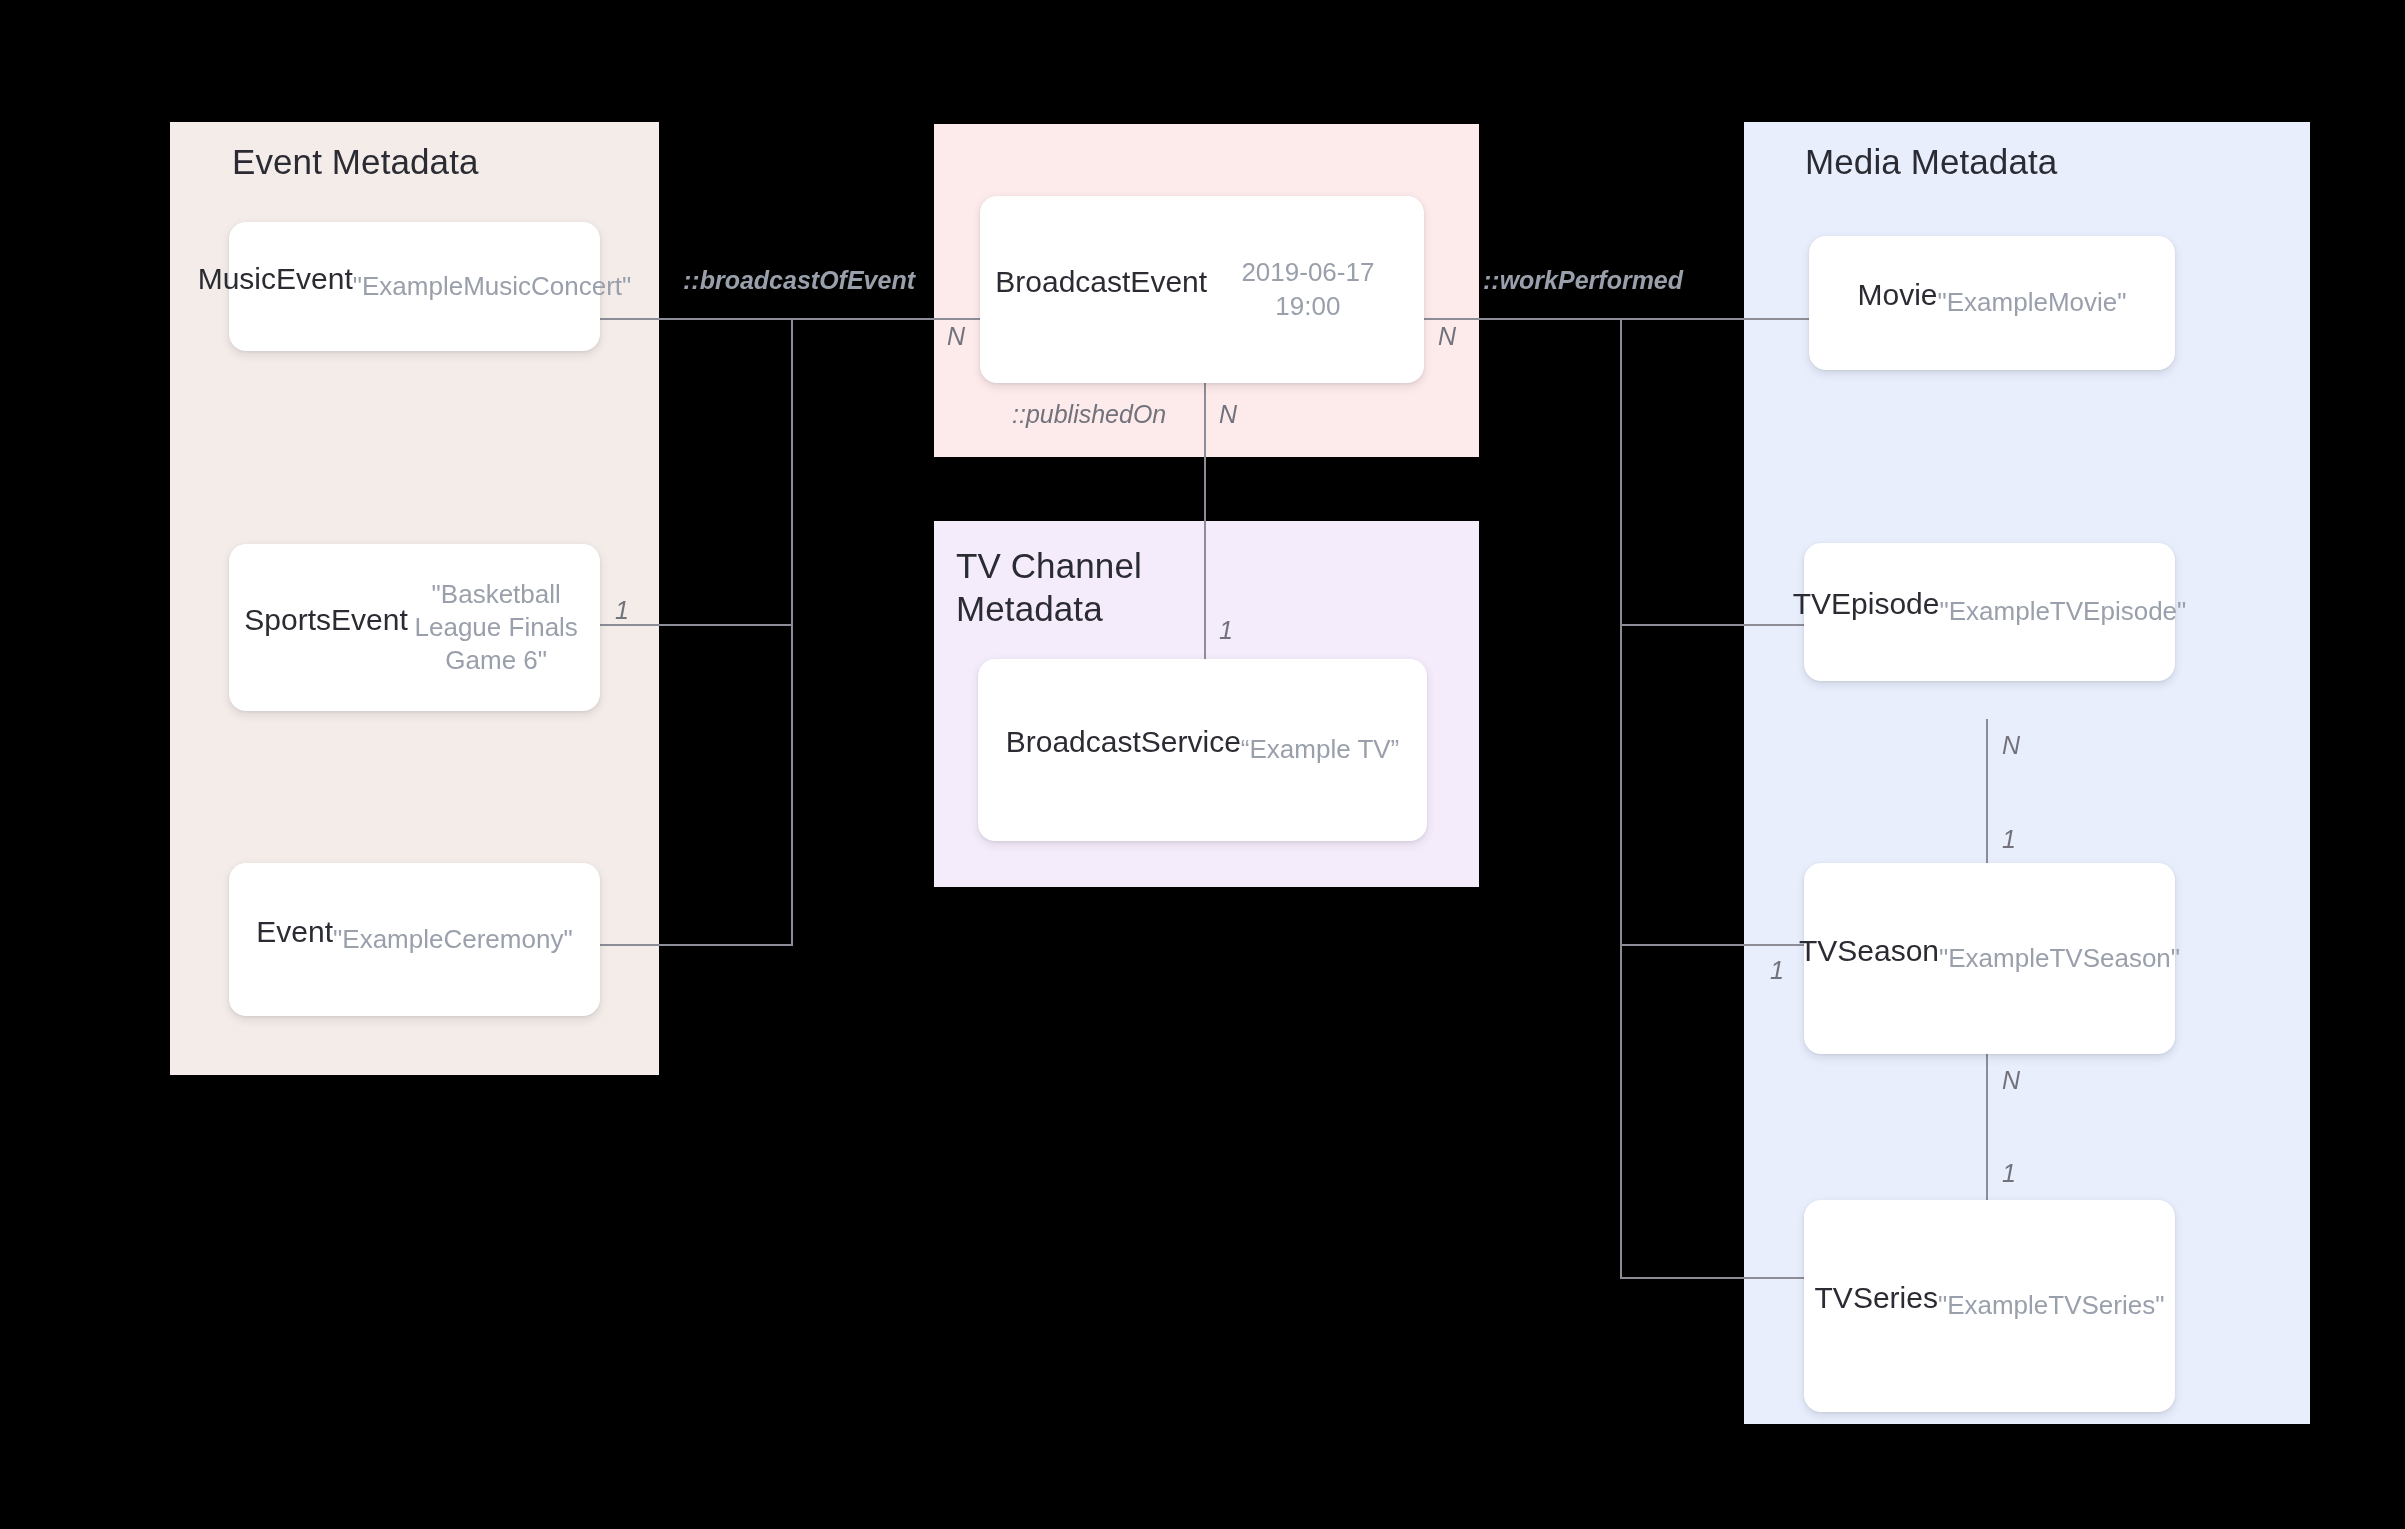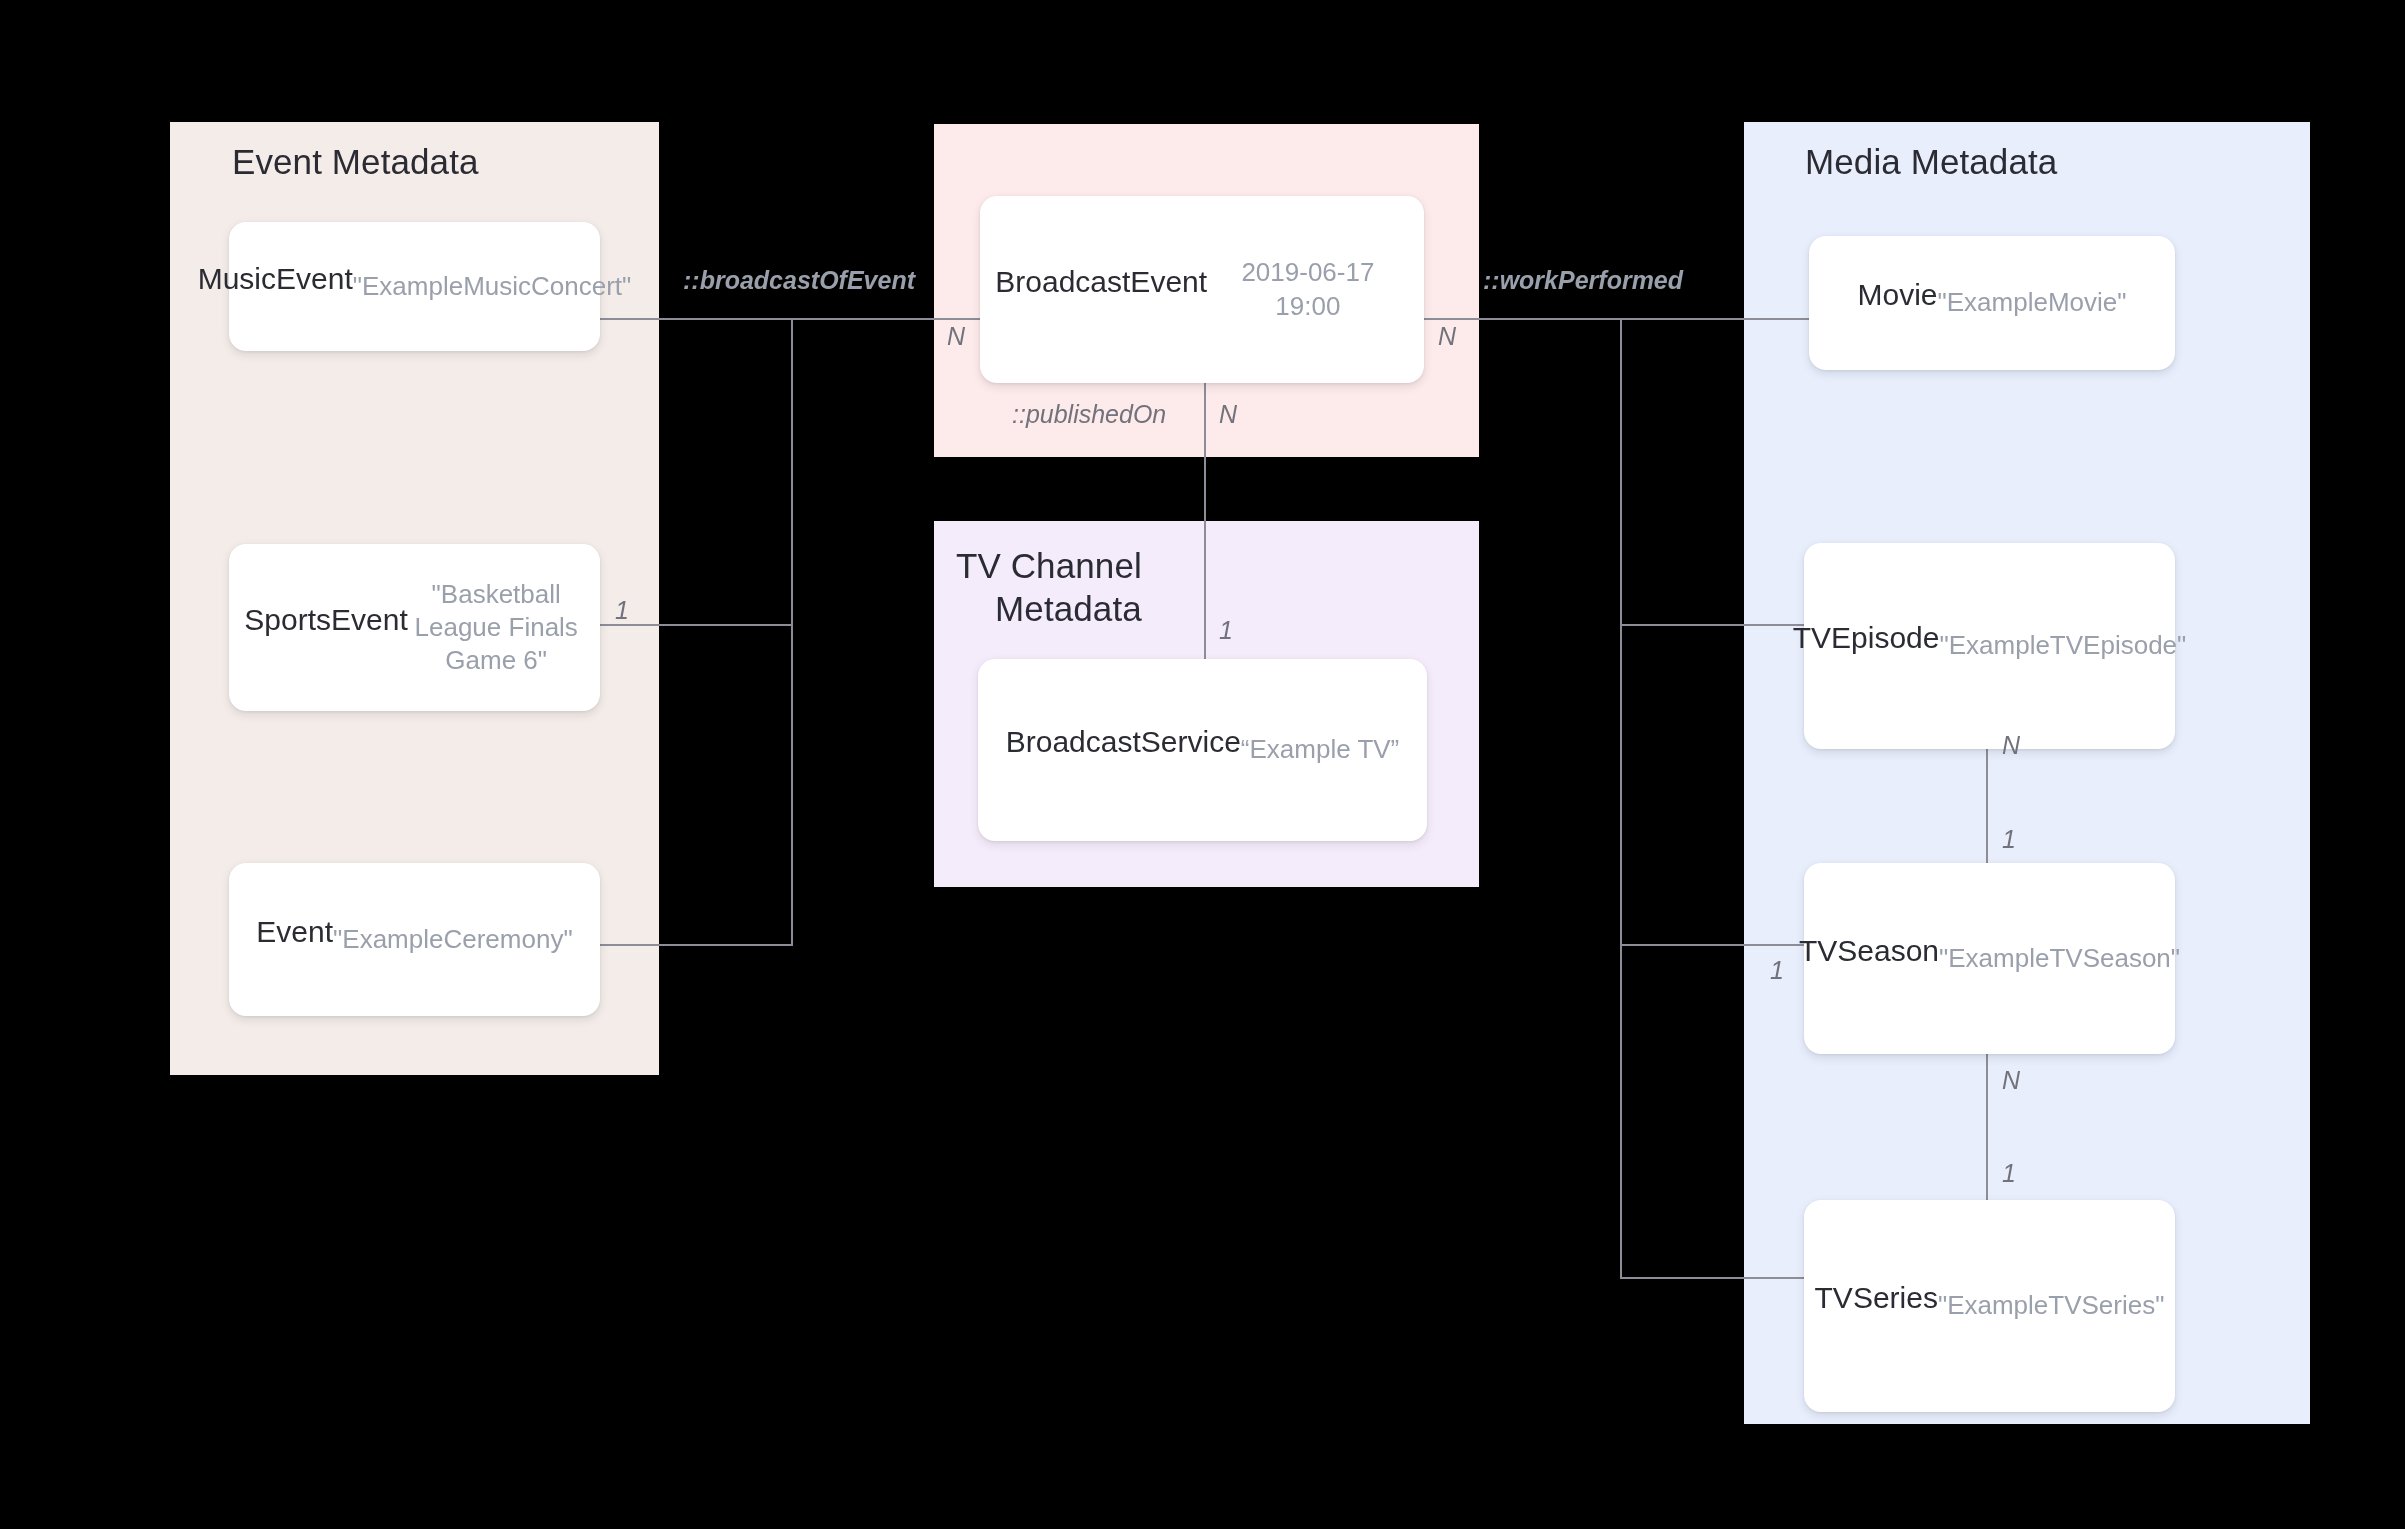--- a/index.html
+++ b/index.html
@@ -21,21 +21,20 @@
     position: absolute;
     box-sizing: border-box;
   }
   .group-title {
     position: absolute;
     font-size: 35px;
     color: #2b2b33;
     line-height: 1.22;
     letter-spacing: 0.1px;
     white-space: pre-line;
-    text-align: right;
   }
 
   
   .card {
     position: absolute;
     box-sizing: border-box;
     background: #ffffff;
     border-radius: 17px;
     box-shadow: 0 3.8px 9.6px rgba(20, 20, 40, 0.10),
                 0 1px 2.9px rgba(20, 20, 40, 0.08);
@@ -158,21 +157,21 @@
   <div class="card" style="left:978px; top:659px; width:449px; height:182px;">
     <div class="card-title">BroadcastService</div>
     <div class="card-value">“Example TV”</div>
   </div>
 
   <div class="card" style="left:1809px; top:236px; width:366px; height:134px;">
     <div class="card-title">Movie</div>
     <div class="card-value">"ExampleMovie"</div>
   </div>
 
-  <div class="card" style="left:1804px; top:543px; width:371px; height:206px;">
+  <div class="card" style="left:1804px; top:543px; width:371px; height:138px;">
     <div class="card-title">TVEpisode</div>
     <div class="card-value">"ExampleTVEpisode"</div>
   </div>
 
   <div class="card" style="left:1804px; top:863px; width:371px; height:191px;">
     <div class="card-title">TVSeason</div>
     <div class="card-value">"ExampleTVSeason"</div>
   </div>
 
   <div class="card" style="left:1804px; top:1200px; width:371px; height:212px;">

